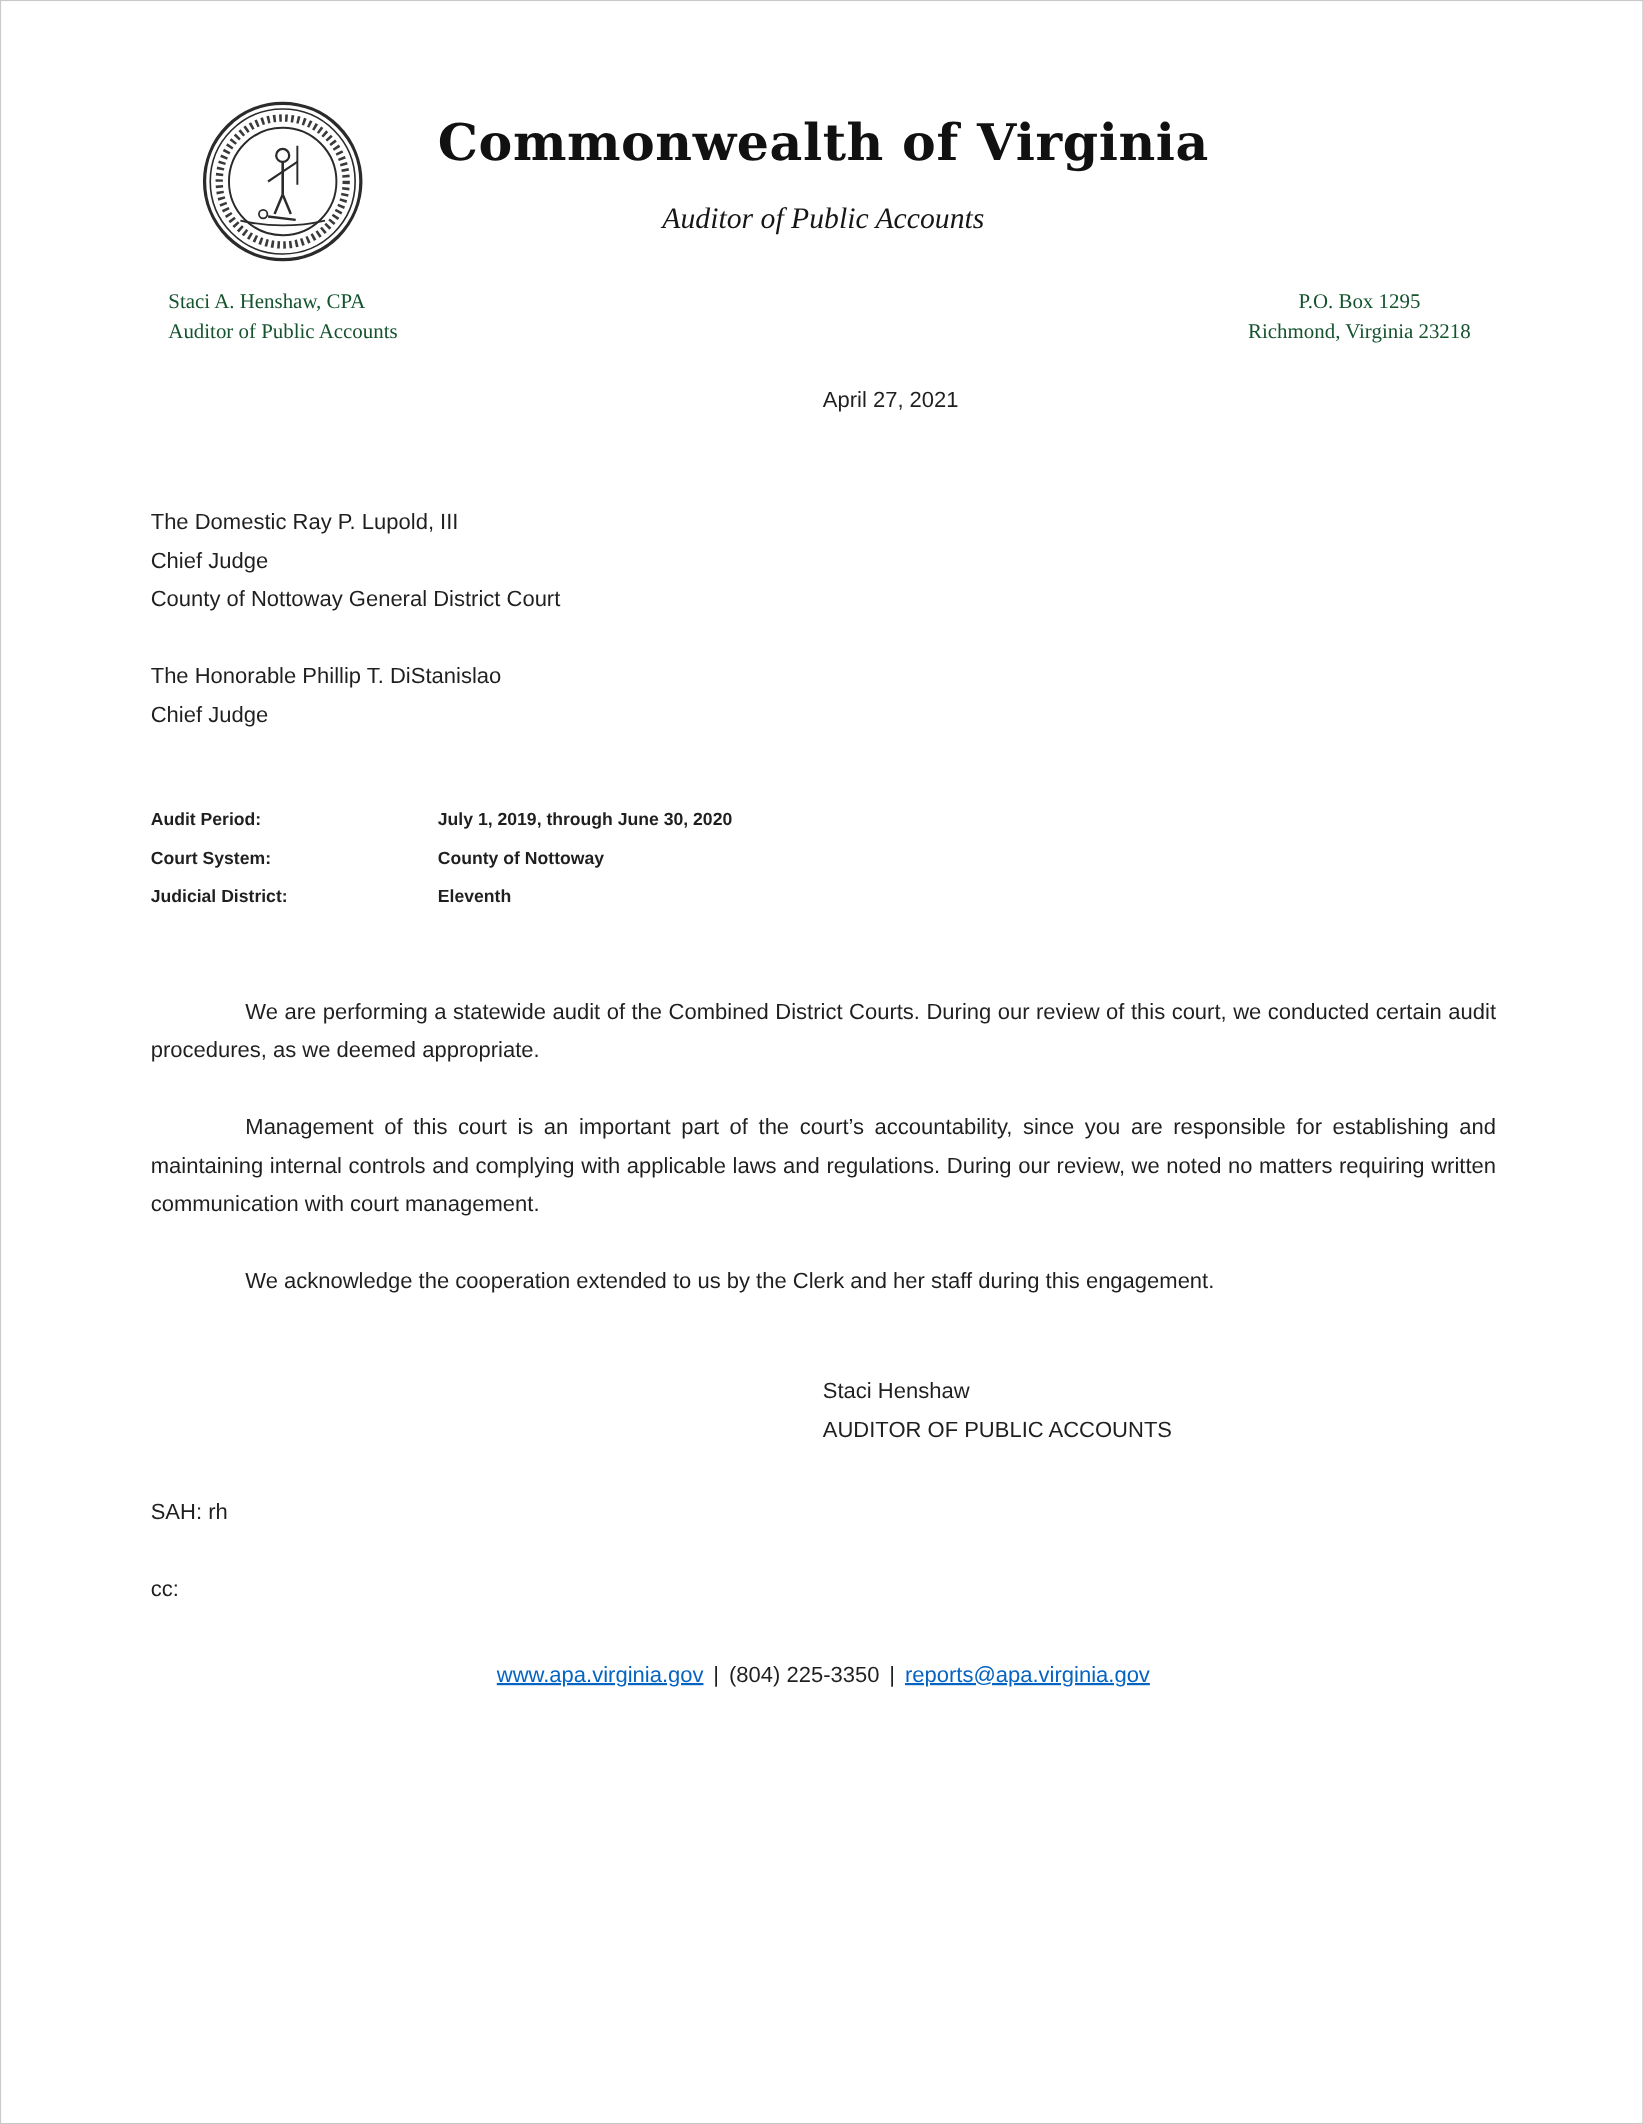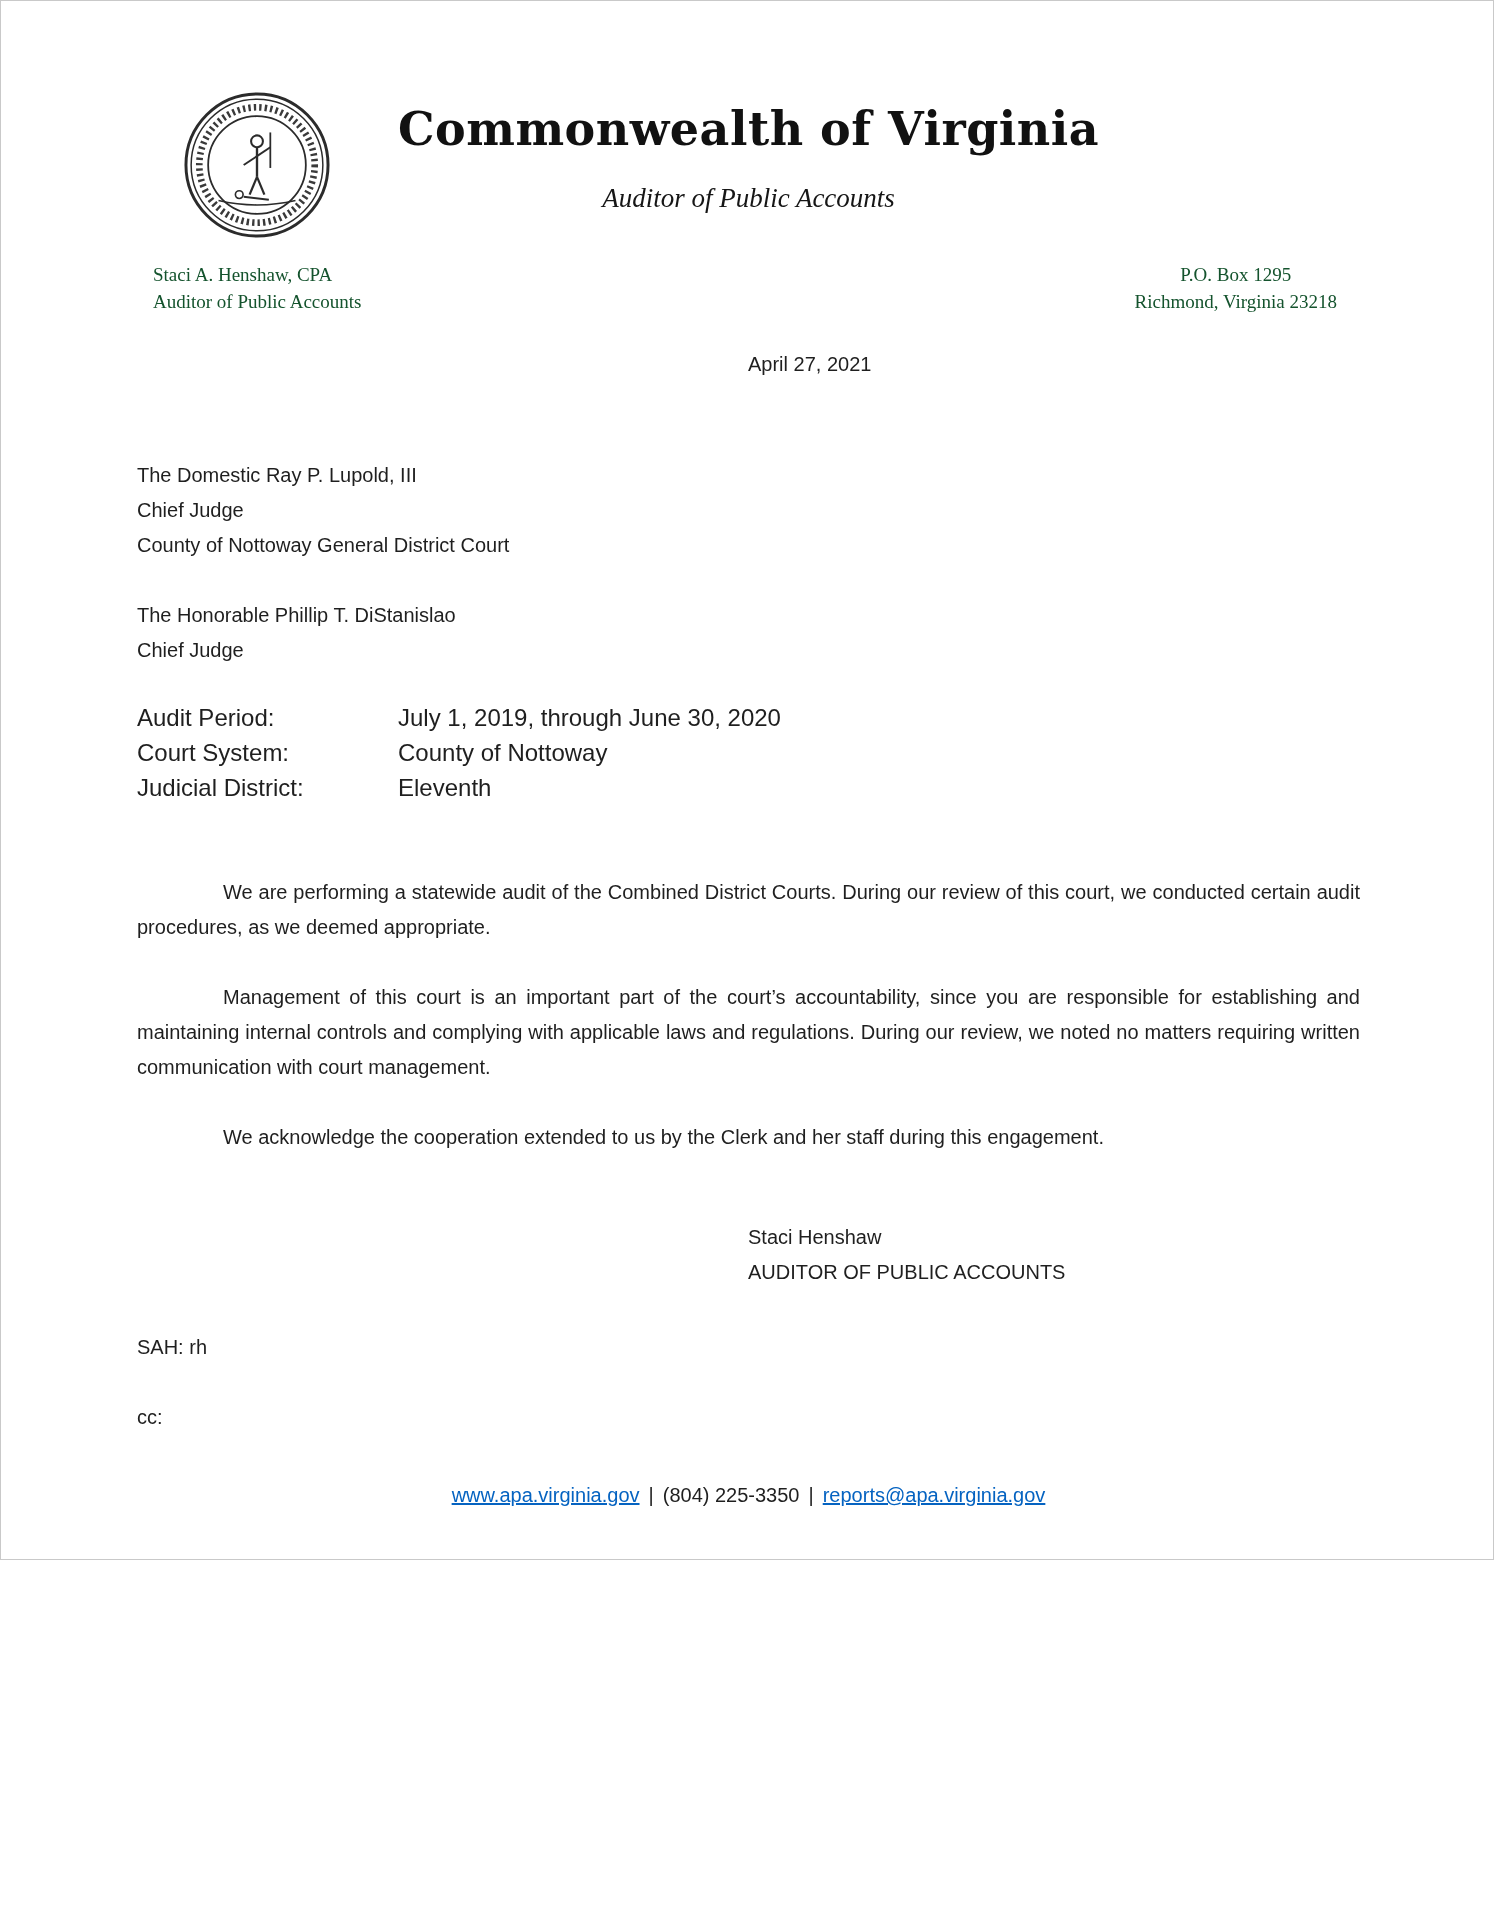--- a/index.html
+++ b/index.html
@@ -4,21 +4,21 @@
 <style>
   * { margin: 0; padding: 0; box-sizing: border-box; }
   html, body { background: #ffffff; }
   body {
     width: 1494px;
     font-family: "Liberation Sans", "DejaVu Sans", sans-serif;
     color: #1f1f1f;
   }
   .page {
     width: 1494px;
-    height: 1560px;
+    height: 1931px;
     background: #ffffff;
     border: 1px solid #c9c9c9;
     padding: 0 133px 0 136px;
     position: relative;
     overflow: hidden;
   }
 
   
   .letterhead { position: relative; padding-top: 100px; }
   .seal {
@@ -61,21 +61,21 @@
   
   .letter-date {
     margin-top: 32px;
     padding-left: 611px;
     font-size: 20px;
     line-height: 35px;
   }
   .recipient-block { margin-top: 76px; font-size: 20px; line-height: 35px; }
   .recipient-block + .recipient-block { margin-top: 35px; }
 
-  .audit-details { margin-top: 32px; font-size: 24px; line-height: 35px; }
+  .audit-details { margin-top: 60px; font-size: 16px; line-height: 35px; font-weight: bold; }
   .audit-row { display: flex; }
   .audit-label { width: 261px; flex: 0 0 261px; }
 
   .paragraphs { margin-top: 70px; }
   .body-paragraph {
     font-size: 20px;
     line-height: 35px;
     text-align: justify;
     text-indent: 86px;
     margin-bottom: 35px;

